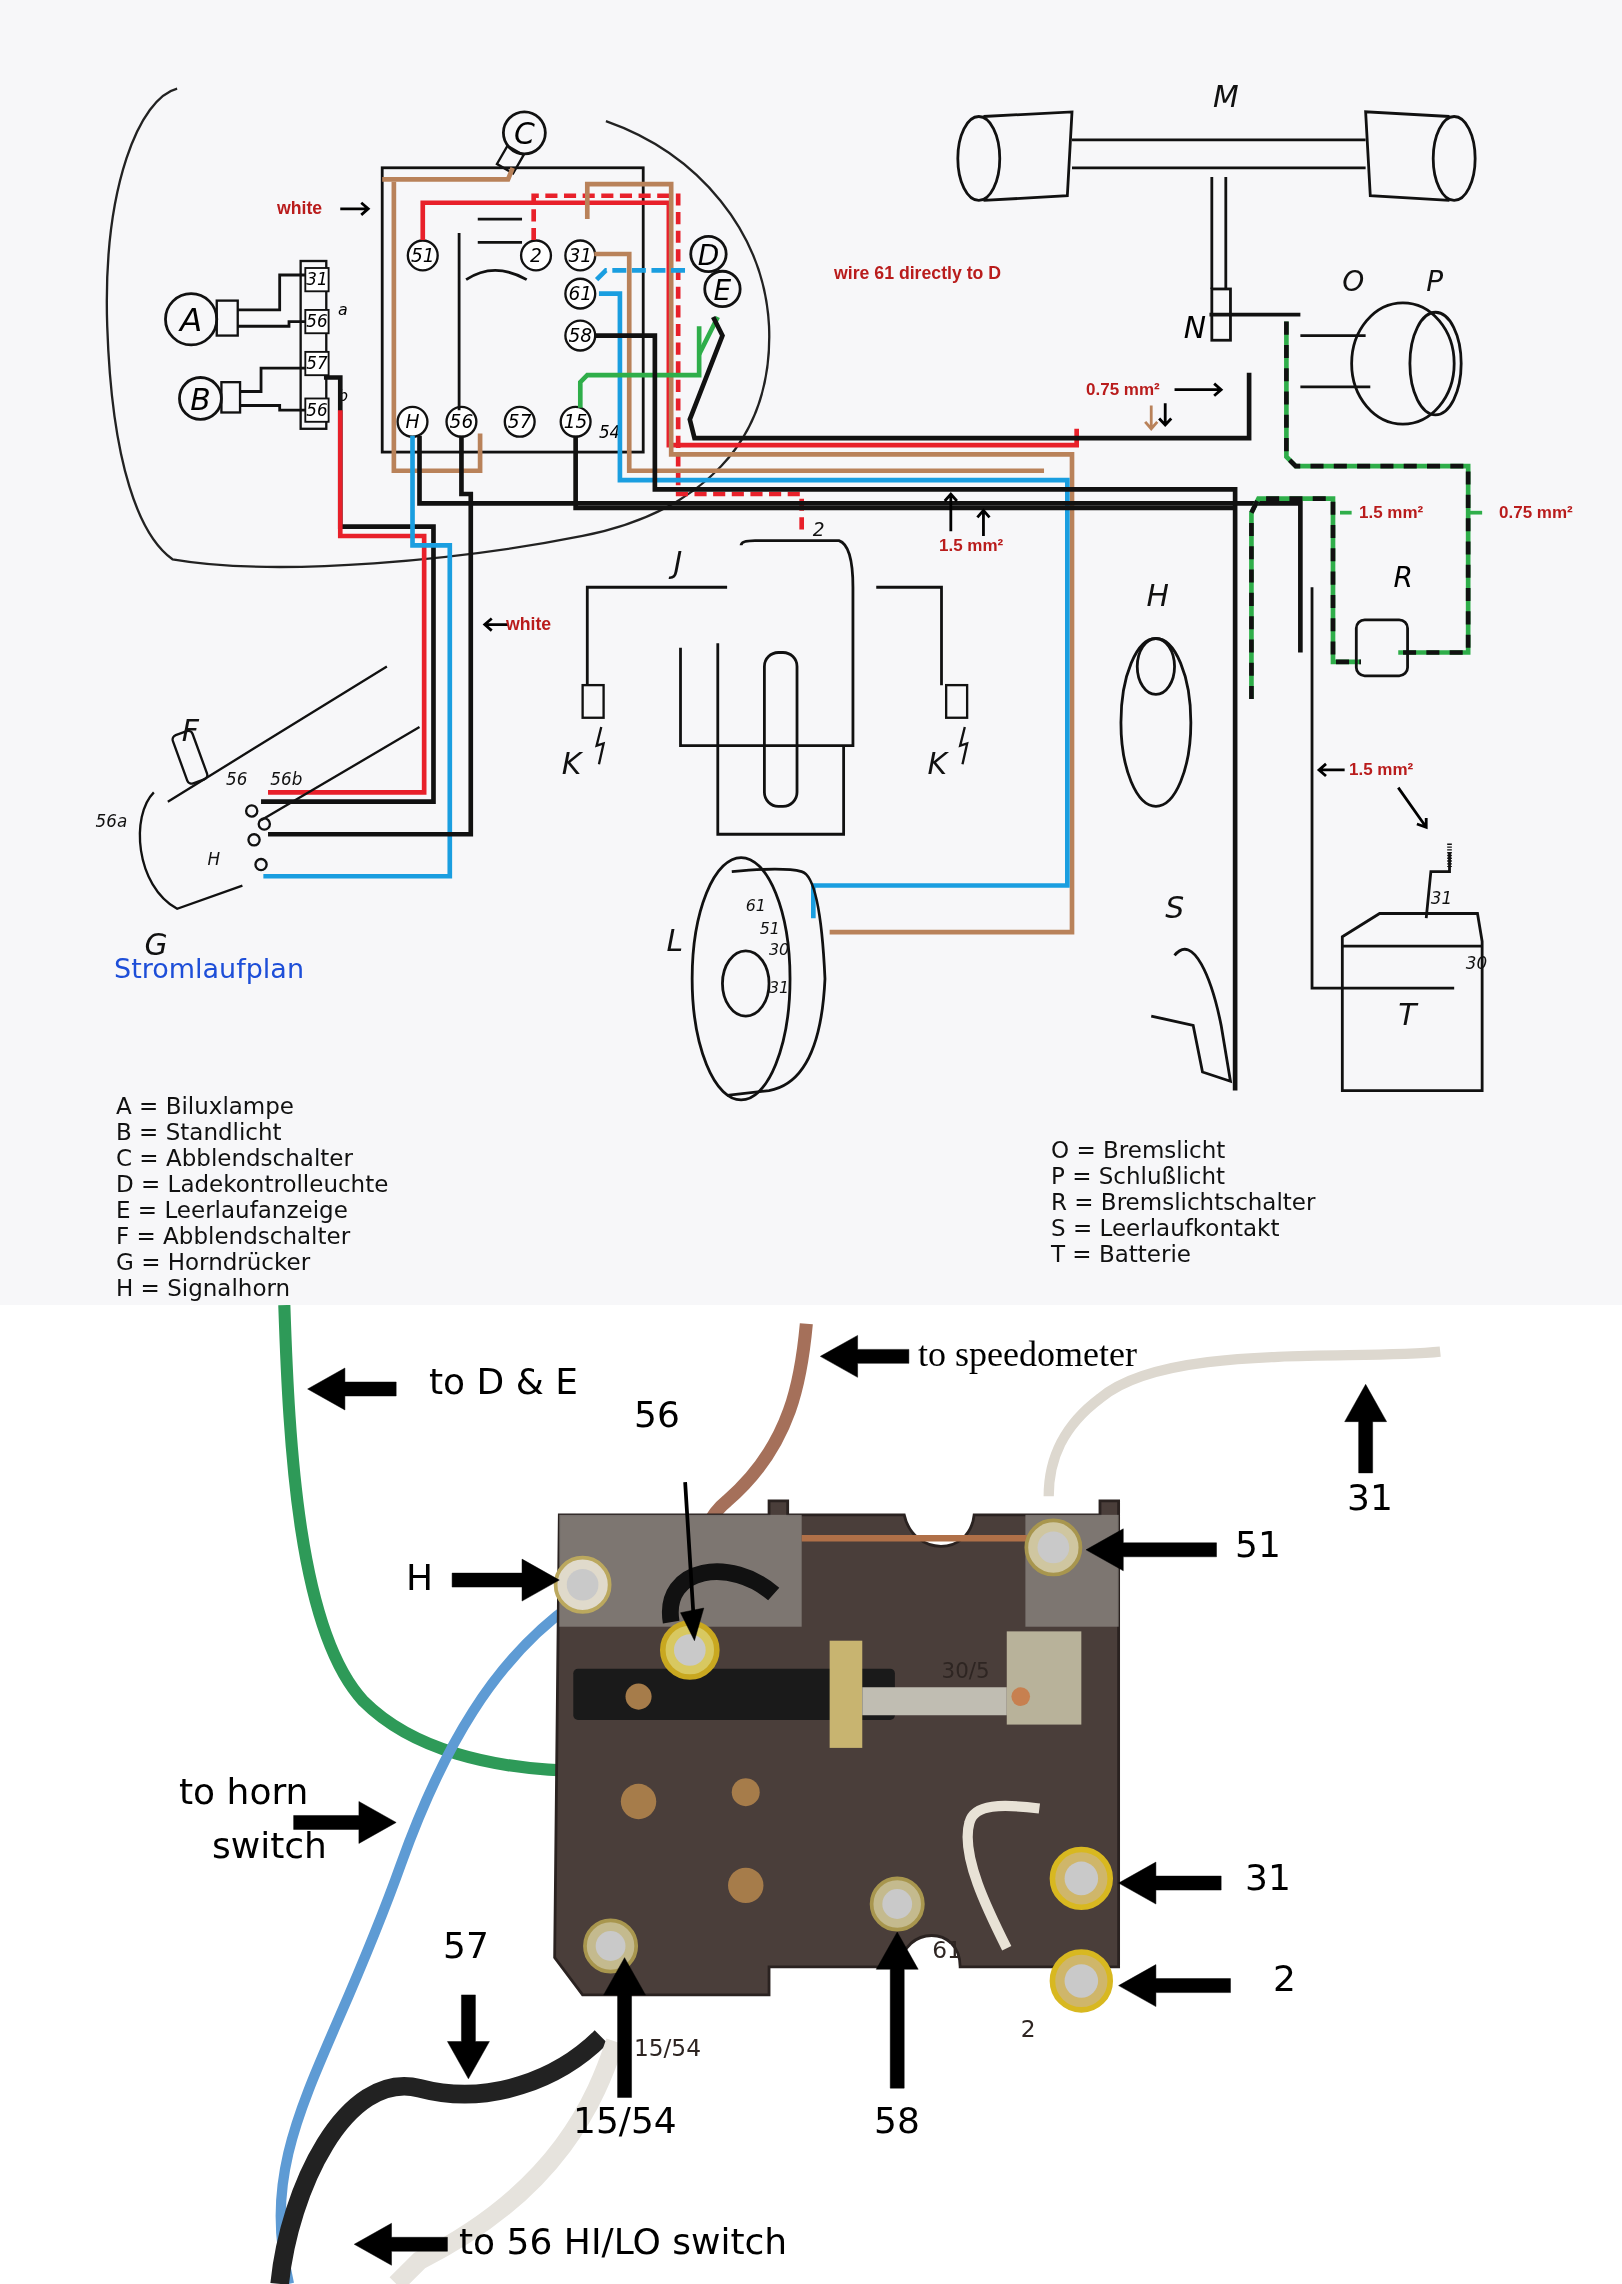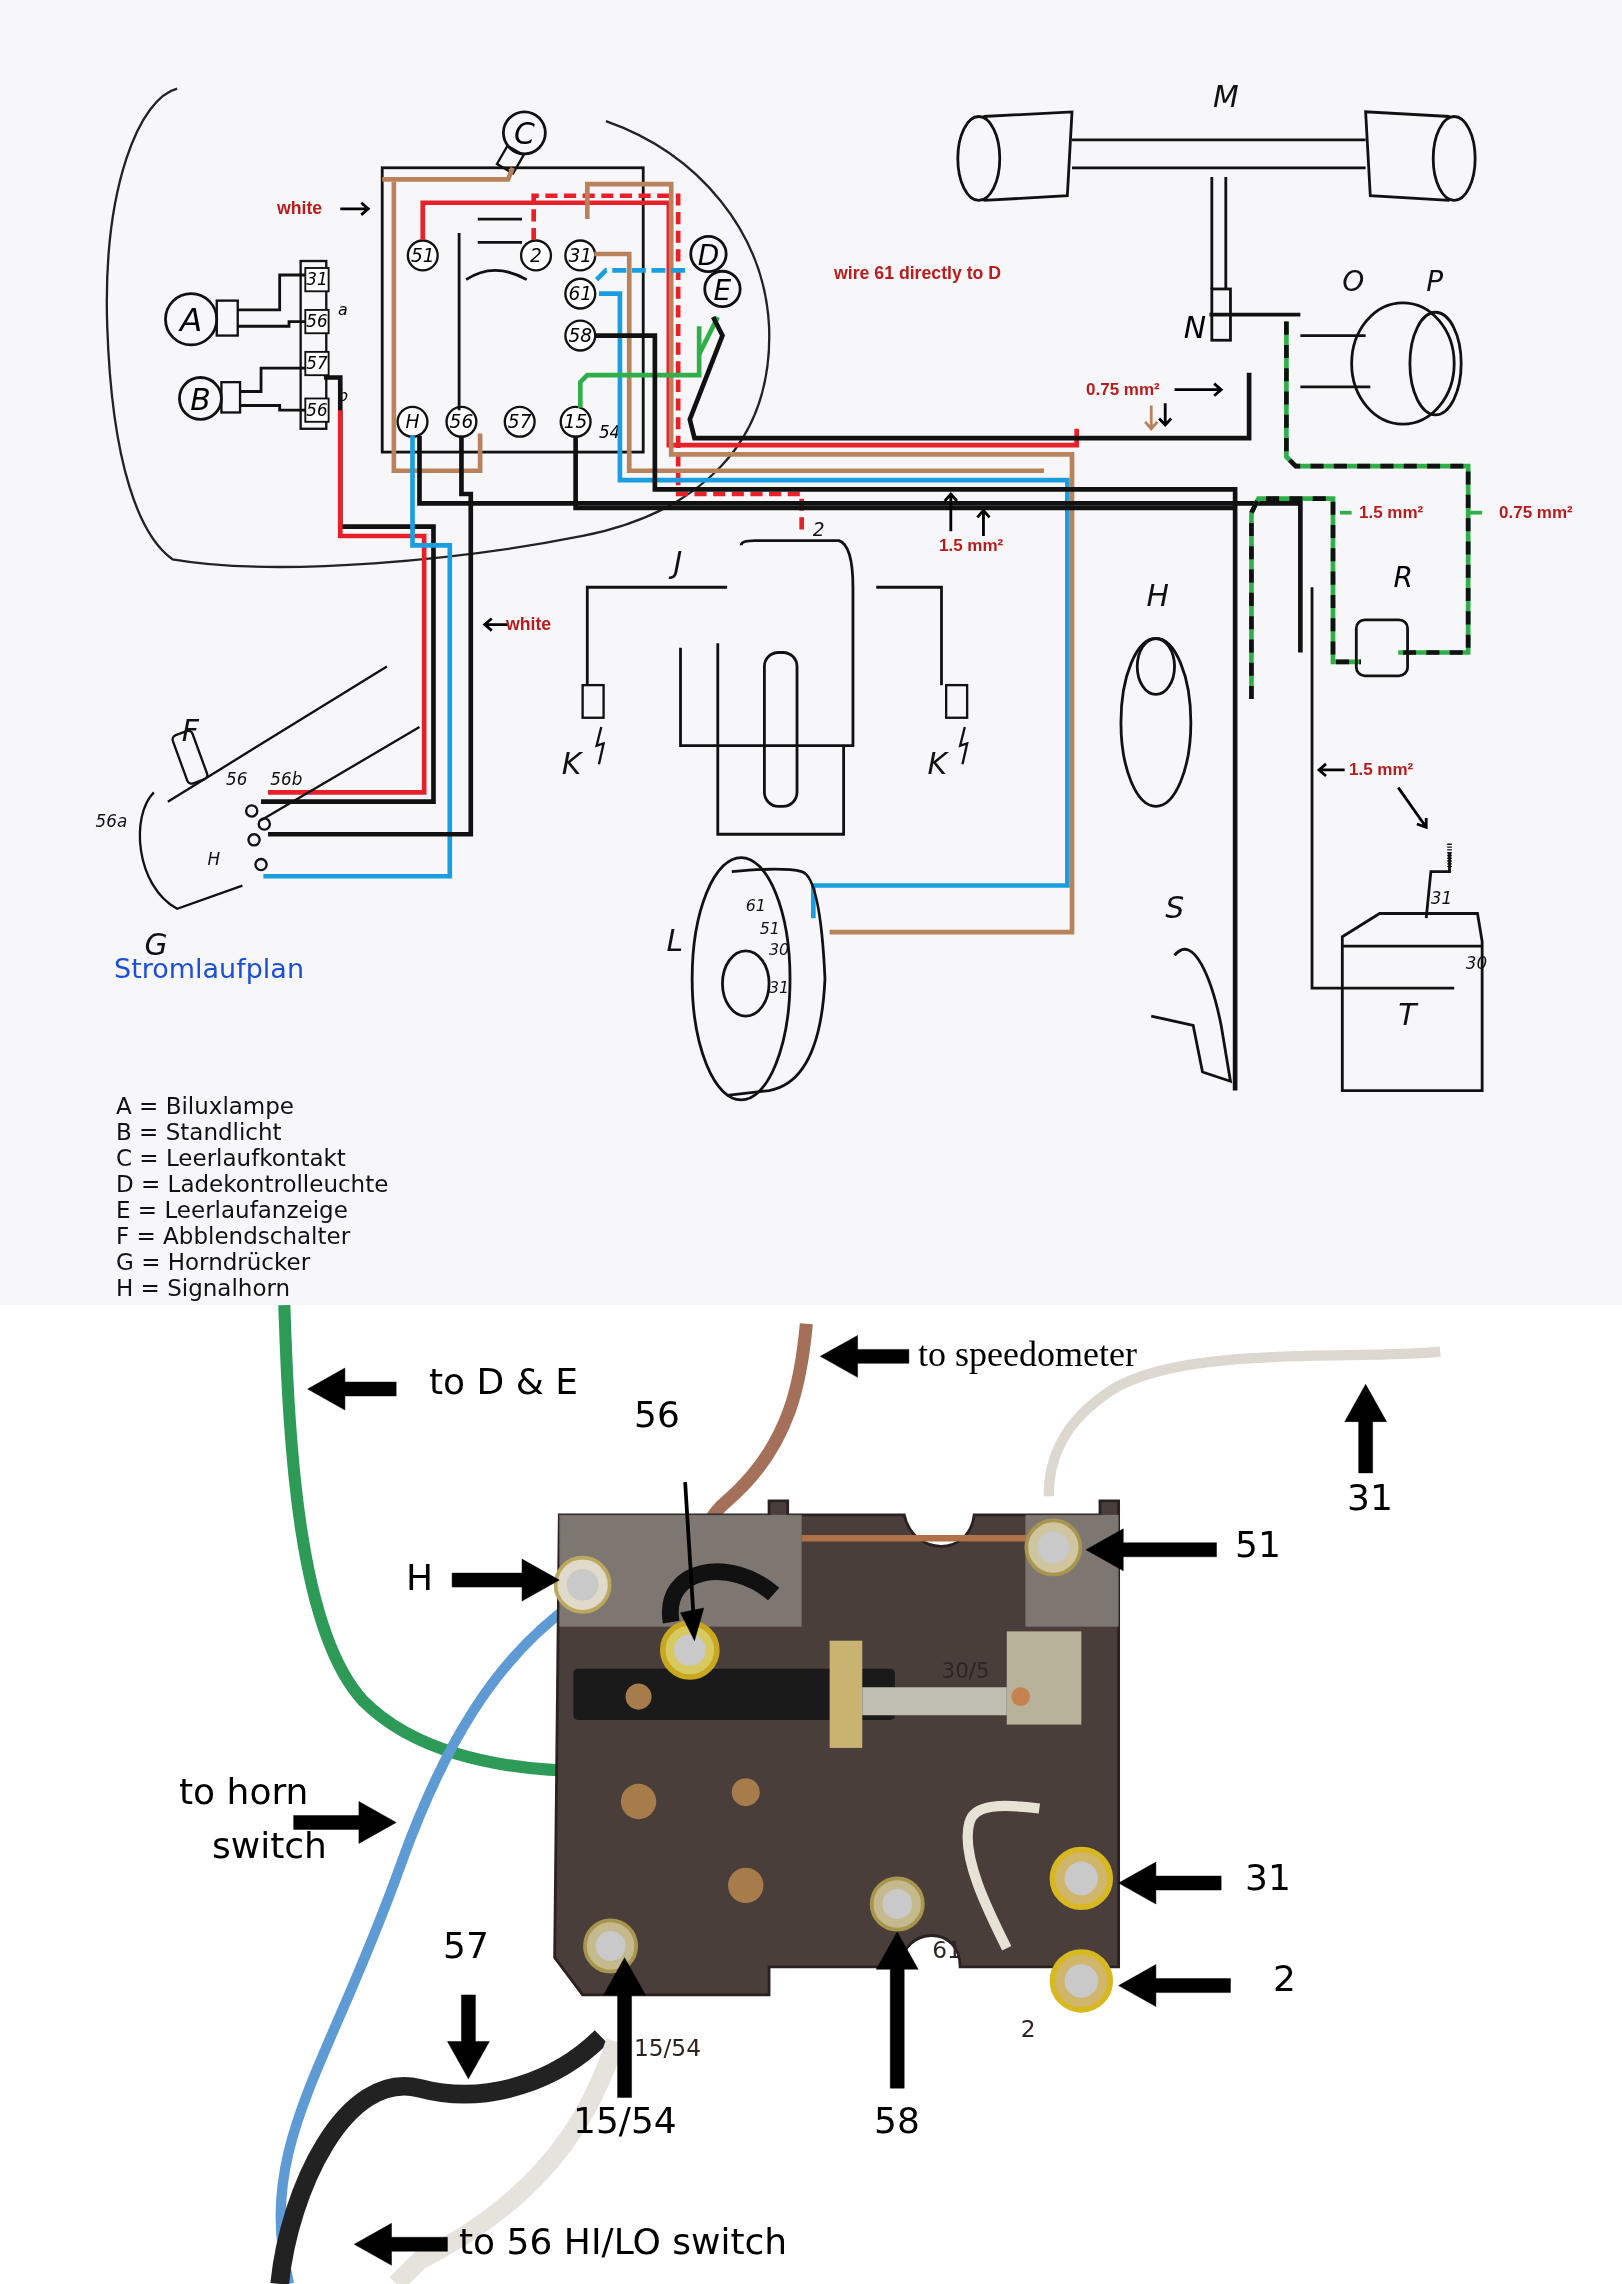--- a/index.html
+++ b/index.html
@@ -235,26 +235,33 @@
   <div class="anno" style="left:939px;top:536px;font-size:17px;">1.5 mm²</div>
   <div class="anno" style="left:1359px;top:503px;font-size:17px;">1.5 mm²</div>
   <div class="anno" style="left:1499px;top:503px;font-size:17px;">0.75 mm²</div>
   <div class="anno" style="left:1349px;top:760px;font-size:17px;">1.5 mm²</div>
 
   
   <div class="legend-title">Stromlaufplan</div>
   <div class="legend" id="legend1" style="left:116px;top:1053px;margin-top:40px;">
       <div>A = Biluxlampe</div>
       <div>B = Standlicht</div>
-      <div>C = Leerlaufkontakt</div>
+      <div>C = Abblendschalter</div>
       <div>D = Ladekontrolleuchte</div>
       <div>E = Leerlaufanzeige</div>
       <div>F = Abblendschalter</div>
       <div>G = Horndrücker</div>
       <div>H = Signalhorn</div>
+    </div>
+  <div class="legend" id="legend3" style="left:1051px;top:1137px;">
+      <div>O = Bremslicht</div>
+      <div>P = Schlußlicht</div>
+      <div>R = Bremslichtschalter</div>
+      <div>S = Leerlaufkontakt</div>
+      <div>T = Batterie</div>
     </div>
 </div>
 
 <div id="photo">
 <svg width="1622" height="979" viewBox="0 0 3480 2100" xmlns="http://www.w3.org/2000/svg">
 
   <path d="M610,0 C620,300 640,700 780,850 C880,950 1050,1000 1270,1000" fill="none" stroke="#2e9a58" stroke-width="26"></path>
   <path d="M1730,40 C1720,150 1700,300 1560,420 C1510,460 1500,520 1500,560" fill="none" stroke="#a5705a" stroke-width="28"></path>
   <path d="M3090,100 C2900,120 2500,80 2360,200 C2280,260 2250,330 2250,410" fill="none" stroke="#ddd8cf" stroke-width="22"></path>
   <path d="M1230,640 C1060,760 950,950 860,1200 C700,1650 550,1800 620,2100" fill="none" stroke="#5e9bd4" stroke-width="22"></path>

